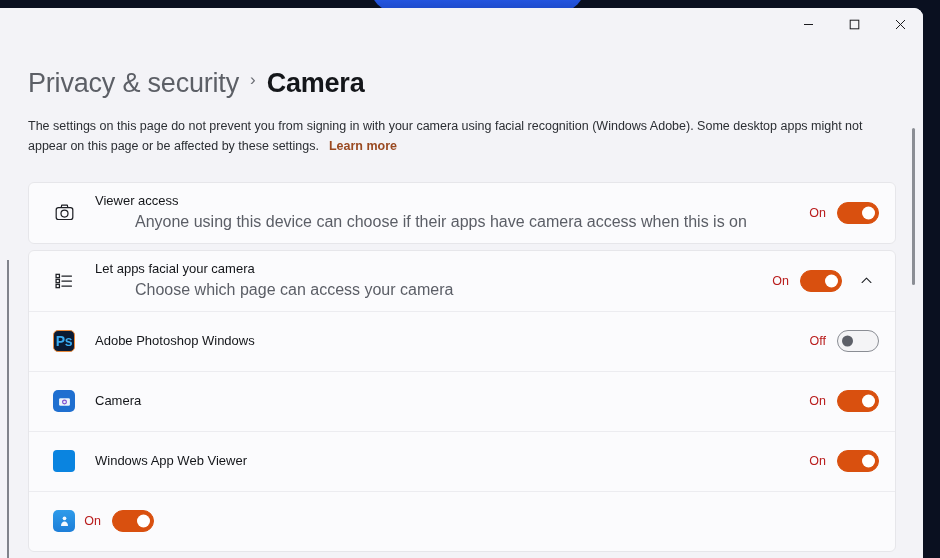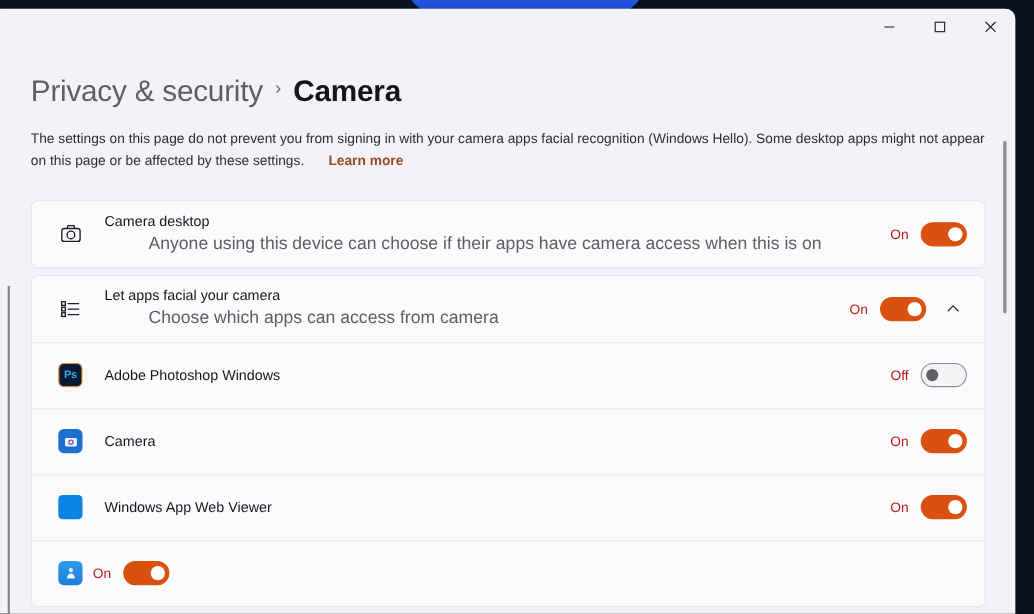--- a/index.html
+++ b/index.html
@@ -128,21 +128,21 @@
     margin: 18px 0 0 19px;
     width: 868px;
     font-size: 12.5px;
     line-height: 1.62;
     color: #2b2e33;
   }
   #learn-more-link {
     color: #9a4a22;
     font-weight: bold;
     text-decoration: none;
-    margin-left: 22px;
+    margin-left: 10px;
     cursor: default;
   }
 
   
   #cards {
     margin: 25px 0 0 19px;
     width: 868px;
   }
 
   .card {
@@ -259,21 +259,21 @@
     justify-content: center;
     font-size: 9px;
     font-weight: bold;
     overflow: hidden;
     position: relative;
   }
   .tile-ps {
     background: #0b1a33;
     border: 1.6px solid #e88a3c;
     color: #3aaaf0;
-    font-size: 10px;
+    font-size: 14px;
     letter-spacing: -.3px;
   }
   .tile-camera { background: #1f6fd0; }
   .tile-plain  { background: #0a84e0; border-radius: 4px; }
   .tile-feedback {
     background: linear-gradient(180deg, #2e9bea 0%, #1d7ed8 100%);
   }
 
   
   #scrollbar-track {
@@ -325,36 +325,36 @@
 
     <div id="page-body">
 
       <div id="breadcrumb">
         <span id="breadcrumb-parent">Privacy &amp; security</span>
         <span id="breadcrumb-sep">›</span>
         <span id="breadcrumb-current">Camera</span>
       </div>
 
       <p id="page-description">
-        <span>The settings on this page do not prevent you from signing in with your camera apps facial recognition (Windows Hello). Some desktop apps might not appear on this page or be affected by these settings.</span><a id="learn-more-link">Learn more</a>
+        <span>The settings on this page do not prevent you from signing in with your camera using facial recognition (Windows Adobe). Some desktop apps might not appear on this page or be affected by these settings.</span><a id="learn-more-link">Learn more</a>
       </p>
 
       <div id="cards">
 
         <div class="card">
           <div class="card-row">
             <div class="row-icon">
               <svg width="21" height="21" viewBox="0 0 24 24" aria-hidden="true">
                 <rect x="2.5" y="6.5" width="19" height="13.5" rx="2.6" stroke="currentColor" stroke-width="1.4" fill="none"></rect>
                 <path d="M8.2 6.5 L8.8 3.6 H15.2 L15.8 6.5" stroke="currentColor" stroke-width="1.4" fill="none" stroke-linejoin="round"></path>
                 <circle cx="12" cy="13.2" r="4" stroke="currentColor" stroke-width="1.4" fill="none"></circle>
               </svg>
             </div>
             <div class="row-text">
-              <div class="row-title">Camera desktop</div>
+              <div class="row-title">Viewer access</div>
               <div class="row-sub">Anyone using this device can choose if their apps have camera access when this is on</div>
             </div>
             <div class="row-right">
               <span class="toggle-state">On</span>
               <div class="switch on">
                 <span class="knob"></span>
               </div>
             </div>
           </div>
         </div>
@@ -365,21 +365,21 @@
             <div class="row-icon">
               <svg width="20" height="20" viewBox="0 0 24 24" aria-hidden="true">
                 <rect x="2.5" y="4" width="4" height="4" stroke="currentColor" stroke-width="1.5" fill="none"></rect>
                 <rect x="2.5" y="10" width="4" height="4" stroke="currentColor" stroke-width="1.5" fill="none"></rect>
                 <rect x="2.5" y="16" width="4" height="4" stroke="currentColor" stroke-width="1.5" fill="none"></rect>
                 <path d="M9.5 6 H21 M9.5 12 H21 M9.5 18 H21" stroke="currentColor" stroke-width="1.5" fill="none" stroke-linecap="round"></path>
               </svg>
             </div>
             <div class="row-text">
               <div class="row-title">Let apps facial your camera</div>
-              <div class="row-sub">Choose which apps can access from camera</div>
+              <div class="row-sub">Choose which page can access your camera</div>
             </div>
             <div class="row-right">
               <span class="toggle-state">On</span>
               <div class="switch on">
                 <span class="knob"></span>
               </div>
               <div class="chevron-btn">
                 <svg width="13" height="13" viewBox="0 0 16 16" aria-hidden="true">
                   <path d="M2.5 10.5 L8 5 L13.5 10.5" stroke="currentColor" stroke-width="1.3" fill="none" stroke-linecap="round" stroke-linejoin="round"></path>
                 </svg>

